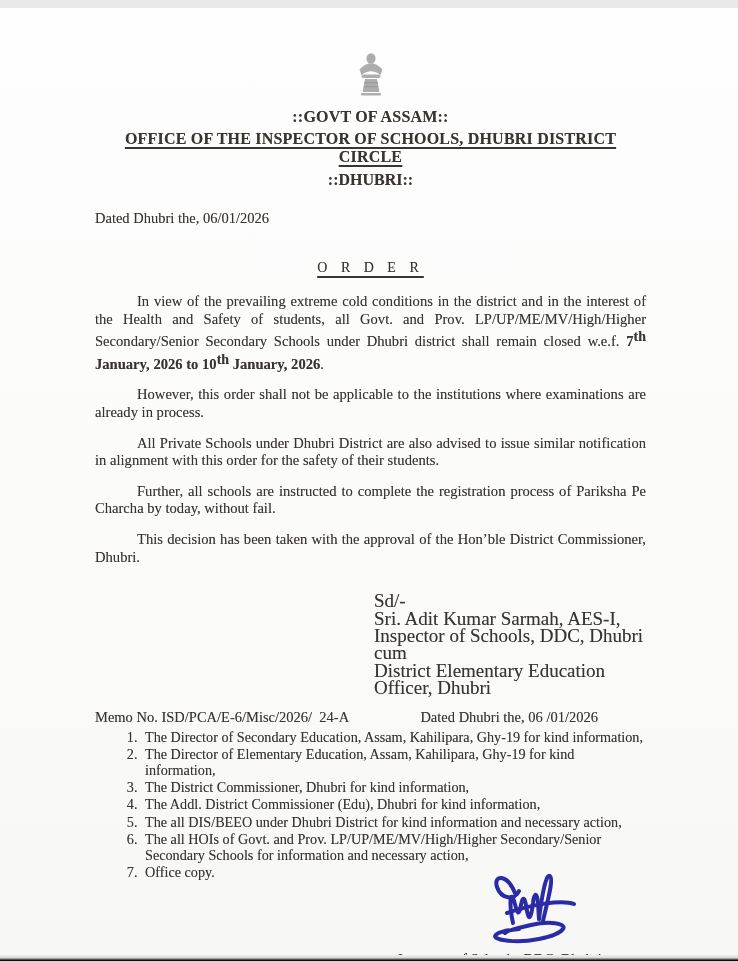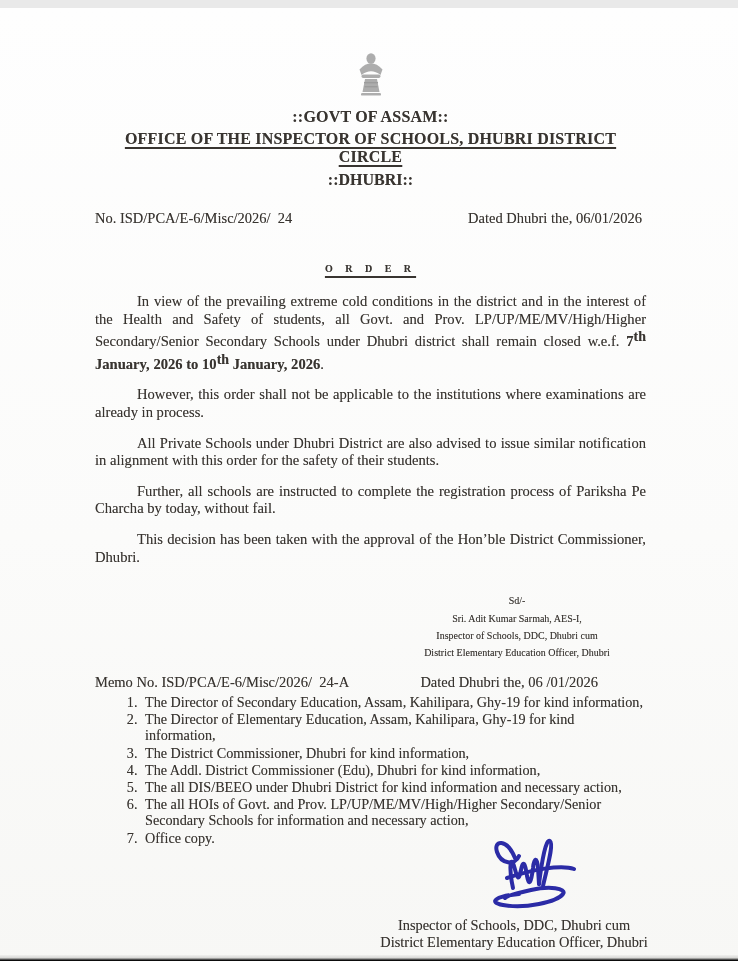--- a/index.html
+++ b/index.html
@@ -46,36 +46,36 @@
     text-underline-offset: 3px;
   }
   .ref-row {
     display: flex; justify-content: space-between;
     margin-top: 21px; font-size: 14.5px;
   }
   .pre { white-space: pre-wrap; }
   .ref-row .date { padding-right: 4px; }
   .order-title-wrap { text-align: center; margin-top: 31px; }
   .order-title {
-    font-weight: bold; font-size: 10px; letter-spacing: 5px;
+    font-weight: normal; font-size: 14px; letter-spacing: 5px;
     text-decoration: underline;
     text-decoration-thickness: 2px;
     text-underline-offset: 4px;
   }
   .para {
     margin: 0; margin-top: 13px;
     font-size: 14.6px; line-height: 17.6px;
     text-align: justify; text-indent: 42px;
   }
   .para b { font-weight: bold; }
   .para sup { font-size: 14px; vertical-align: 5px; font-weight: bold; }
   .sign-block {
     width: 286px; margin-left: auto; margin-right: -14px;
-    margin-top: 26px; text-align: center;
-    font-size: 10px; line-height: 17.4px;
+    margin-top: 26px; 
+    font-size: 19px; line-height: 17.4px;
   }
   .memo-row {
     display: flex; justify-content: space-between;
     margin-top: 12px; font-size: 14.5px;
   }
   .memo-row .date { padding-right: 48px; }
   .copy-label { margin-top: 10px; font-size: 14.5px; }
   ol.copy-list {
     margin: 3px 0 0 0; padding-left: 46px;
     font-size: 14.2px; line-height: 16.6px;
@@ -114,21 +114,20 @@
       </span>
     </div>
 
     <div class="hdr-govt">::GOVT OF ASSAM::</div>
     <div class="hdr-office">
       <span class="u">OFFICE OF THE INSPECTOR OF SCHOOLS, DHUBRI DISTRICT CIRCLE</span>
     </div>
     <div class="hdr-place"><span>::</span><span class="u">DHUBRI</span><span>::</span></div>
 
     <div class="ref-row">
-      <span class="pre">No. ISD/PCA/E-6/Misc/2026/  24</span>
       <span class="date">Dated Dhubri the, 06/01/2026</span>
     </div>
 
     <div class="order-title-wrap">
       <span class="order-title">O R D E R</span>
     </div>
 
     <p class="para" style="margin-top:17px;"><span>In view of the prevailing extreme cold conditions in the district and in the interest of the Health and Safety of students, all Govt. and Prov. LP/UP/ME/MV/High/Higher Secondary/Senior Secondary Schools under Dhubri district shall remain closed w.e.f. </span><b><span>7</span><sup>th</sup><span> January, 2026 to 10</span><sup>th</sup><span> January, 2026</span></b><span>.</span></p>
 
     <p class="para">However, this order shall not be applicable to the institutions where examinations are already in process.</p>

